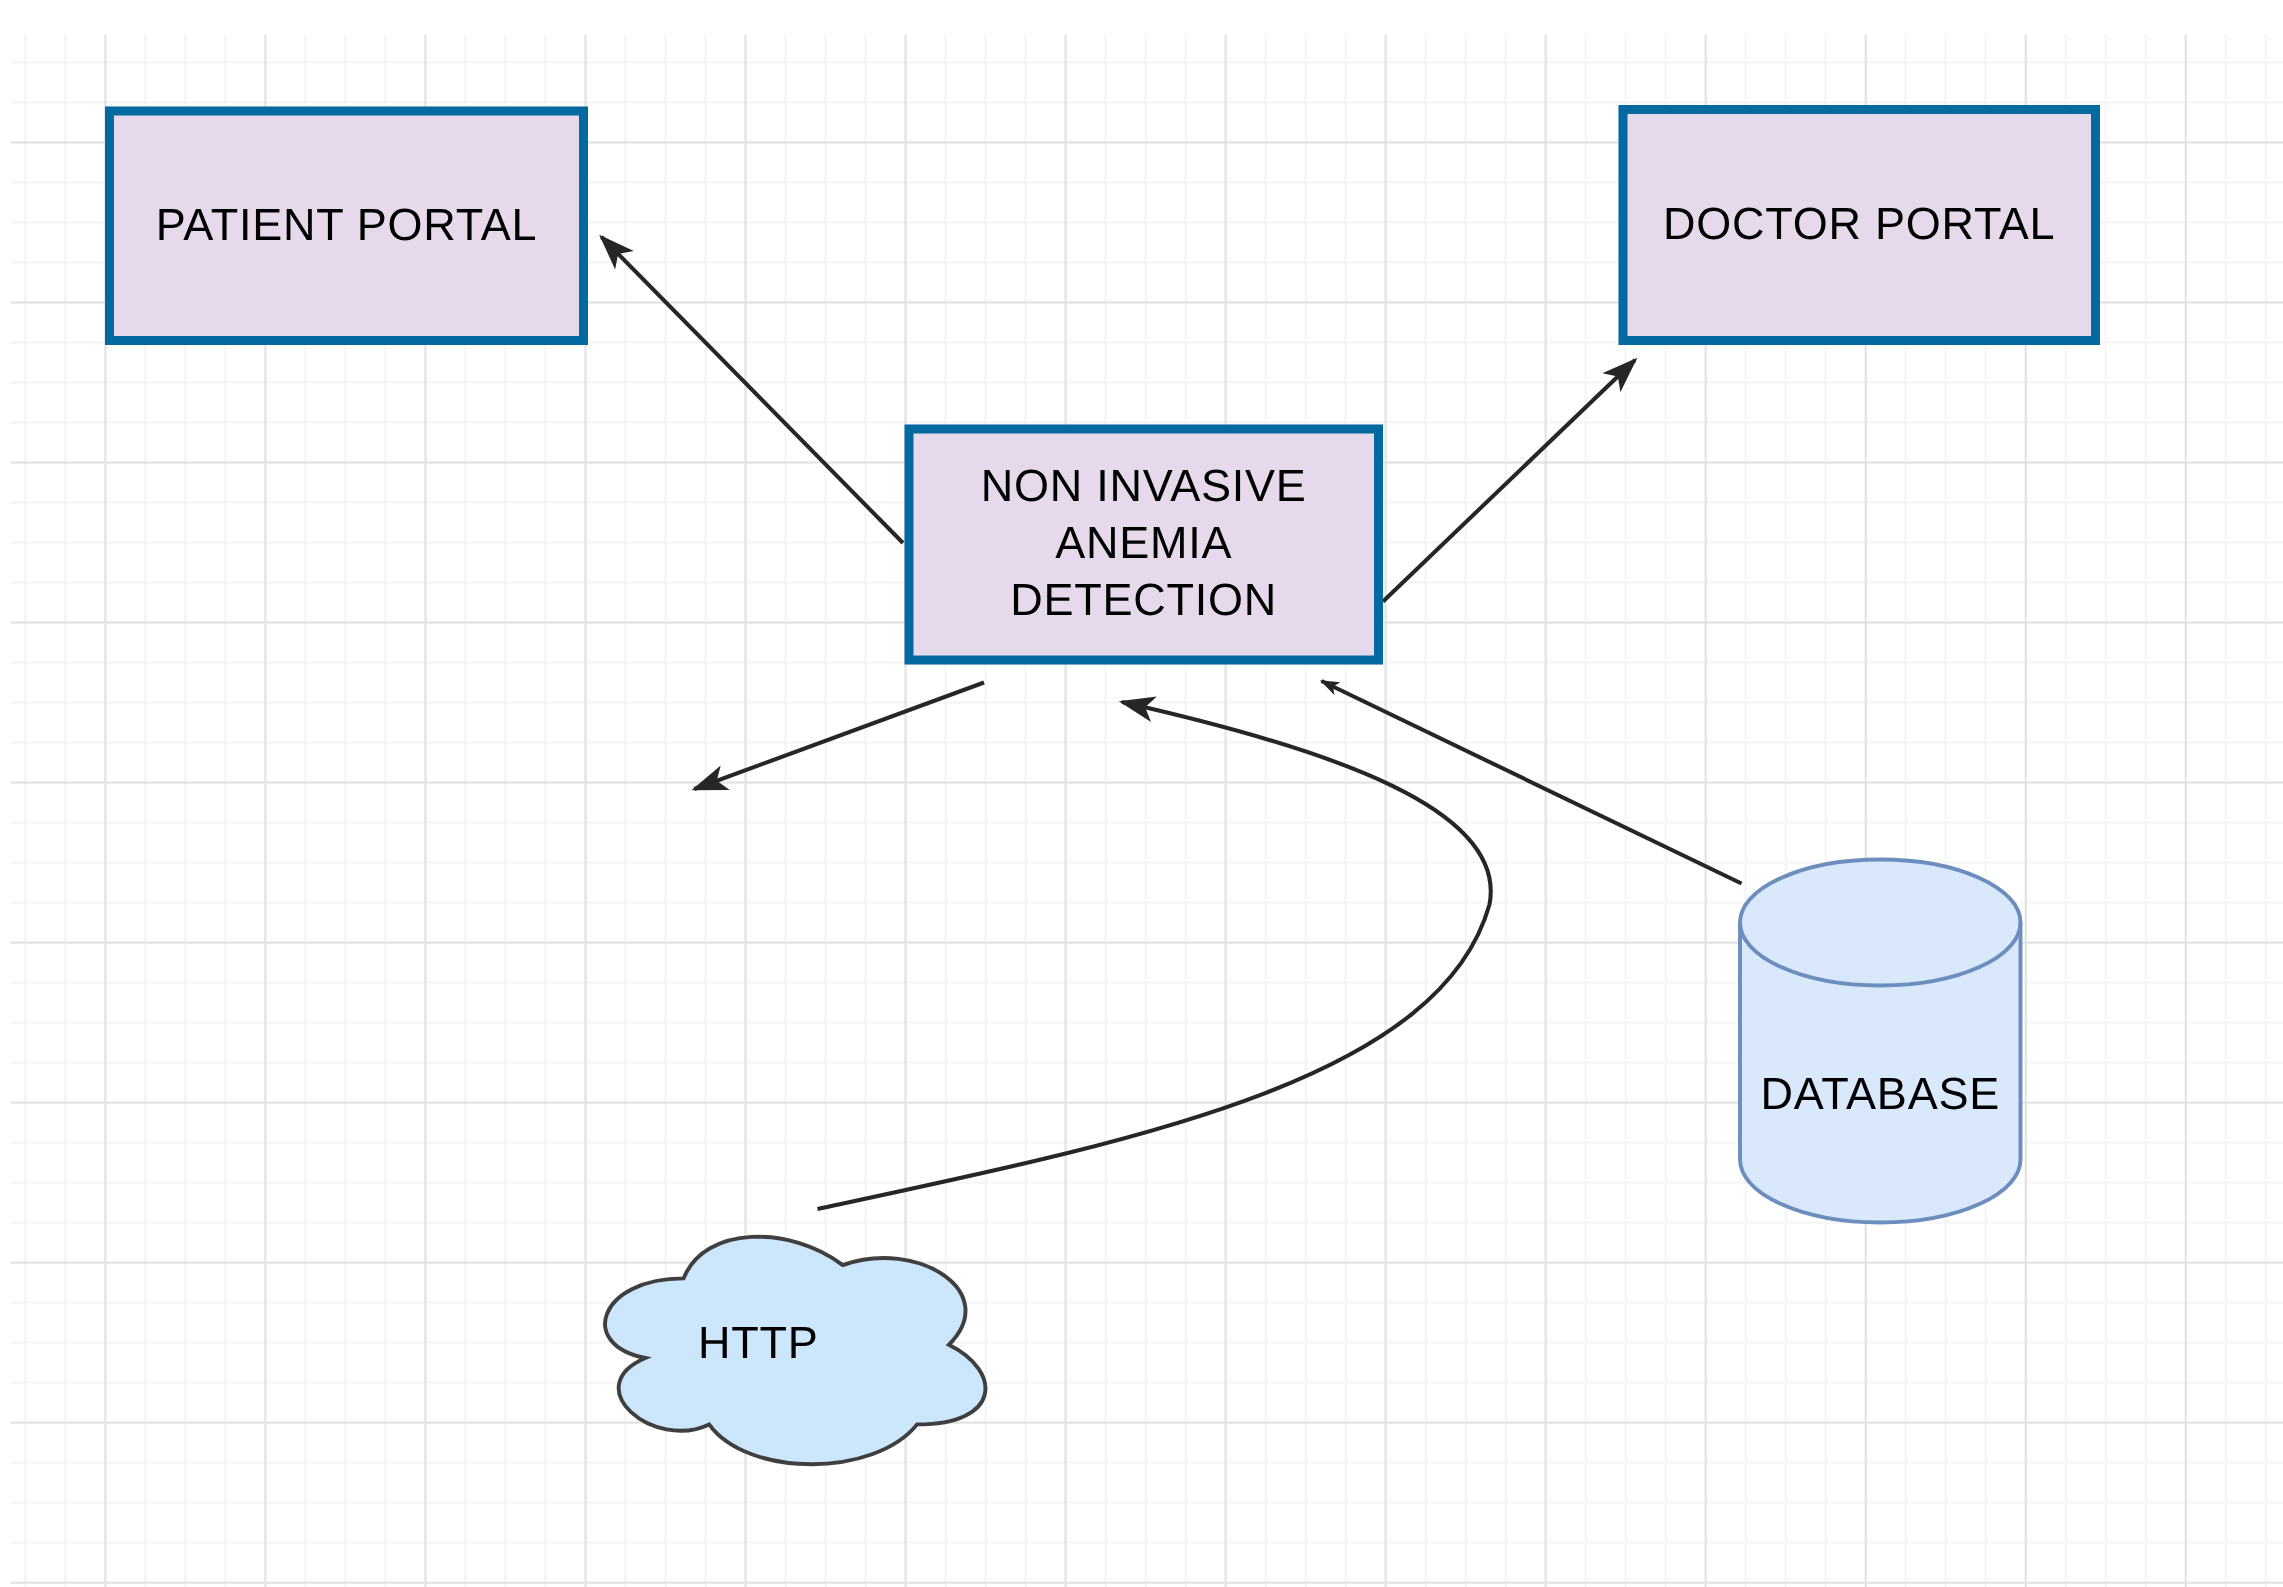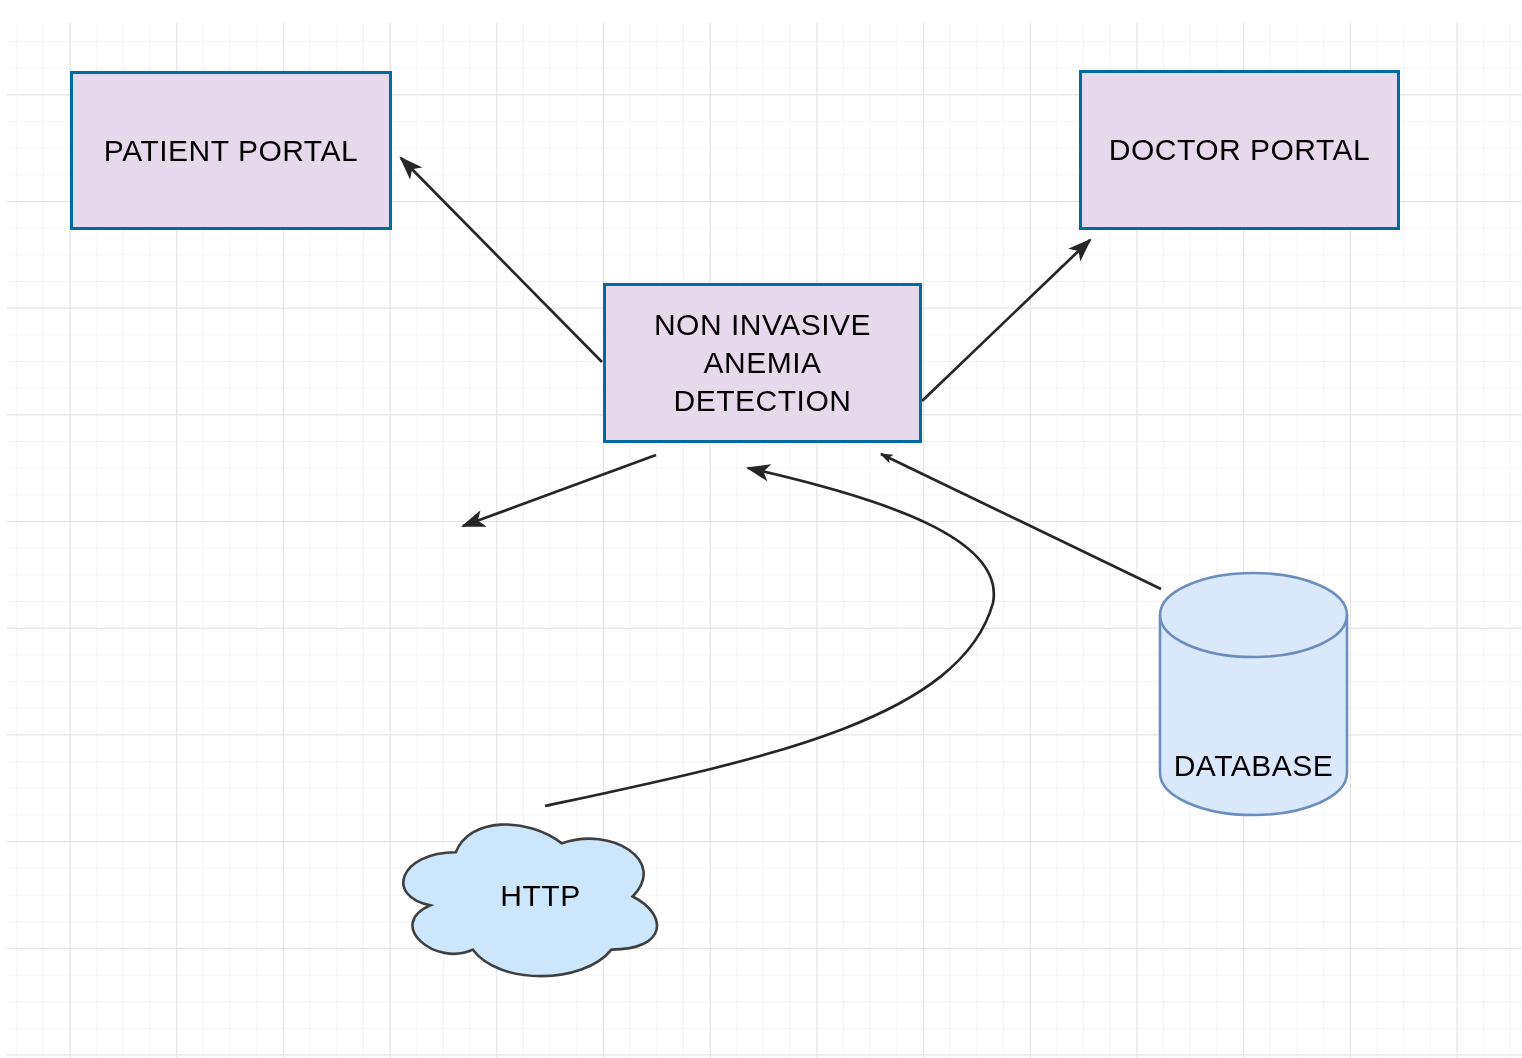--- a/index.html
+++ b/index.html
@@ -47,21 +47,21 @@
     top: 0;
     width: 1522px;
     height: 1058px;
     pointer-events: none;
   }
   #edges-layer path { pointer-events: stroke; }
   .node-rect {
     position: absolute;
     box-sizing: border-box;
     background: #e6d9ec;
-    border: 3px solid #0369a1;
+    border: 6px solid #0369a1;
     display: flex;
     align-items: center;
     justify-content: center;
     text-align: center;
     color: #000000;
     font-size: 30px;
     line-height: 38px;
     letter-spacing: 0.5px;
   }
   .shape-label {
@@ -73,22 +73,22 @@
     color: #000000;
     font-size: 30px;
     line-height: 36px;
     letter-spacing: 0.5px;
     pointer-events: none;
   }
   #node-patient { left: 70px;  top: 71px;  width: 322px; height: 159px; }
   #node-doctor  { left: 1079px; top: 70px; width: 321px; height: 160px; }
   #node-center  { left: 603px; top: 283px; width: 319px; height: 160px; }
   #node-admin   { left: 123px; top: 495px; width: 321px; height: 159px; }
-  #label-database { left: 1160px; top: 712px; width: 187px; height: 36px; margin-top: 36px; }
-  #label-http     { left: 399px;  top: 878px; width: 283px; height: 36px; }
+  #label-database { left: 1160px; top: 712px; width: 187px; height: 36px; }
+  #label-http     { left: 364px;  top: 878px; width: 283px; height: 36px; }
   .edge {
     fill: none;
     stroke: #262626;
     stroke-width: 2.7px;
   }
   .db-shape {
     fill: #dae8fc;
     stroke: #6c8ebf;
     stroke-width: 2.6px;
   }

